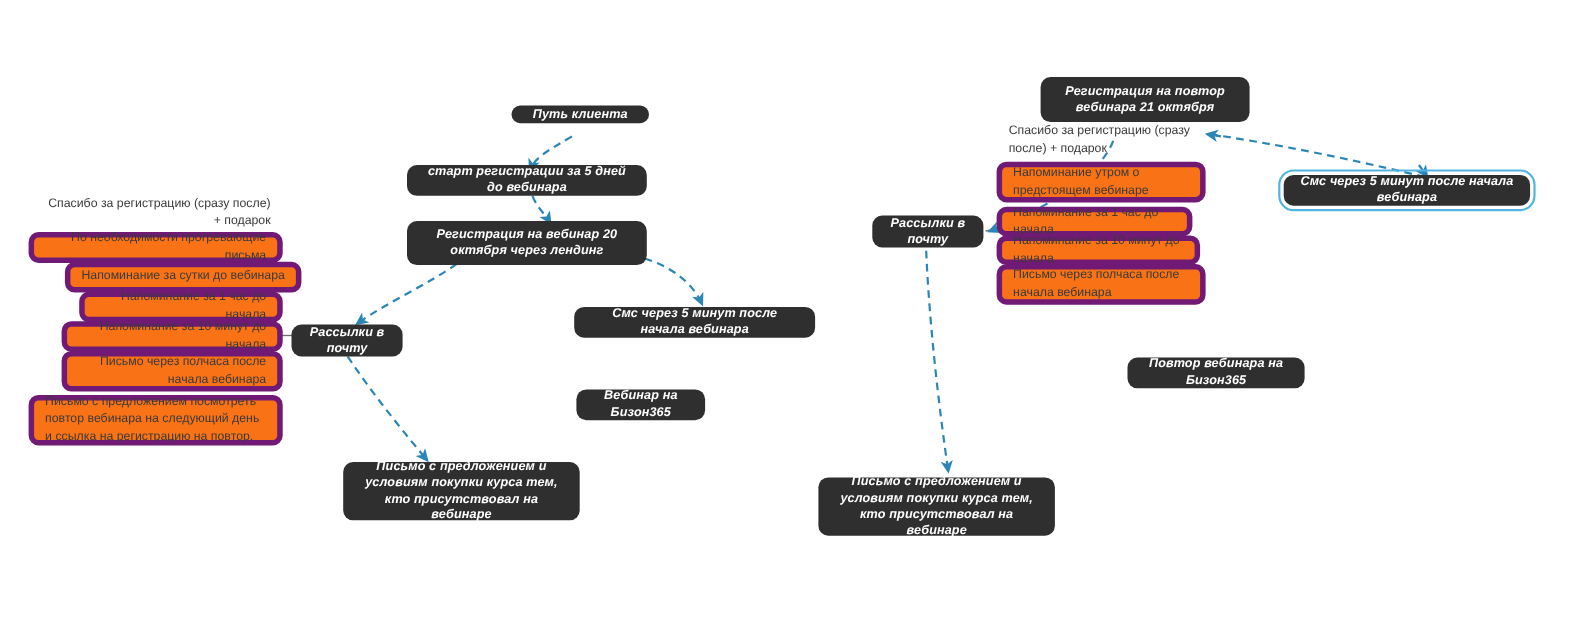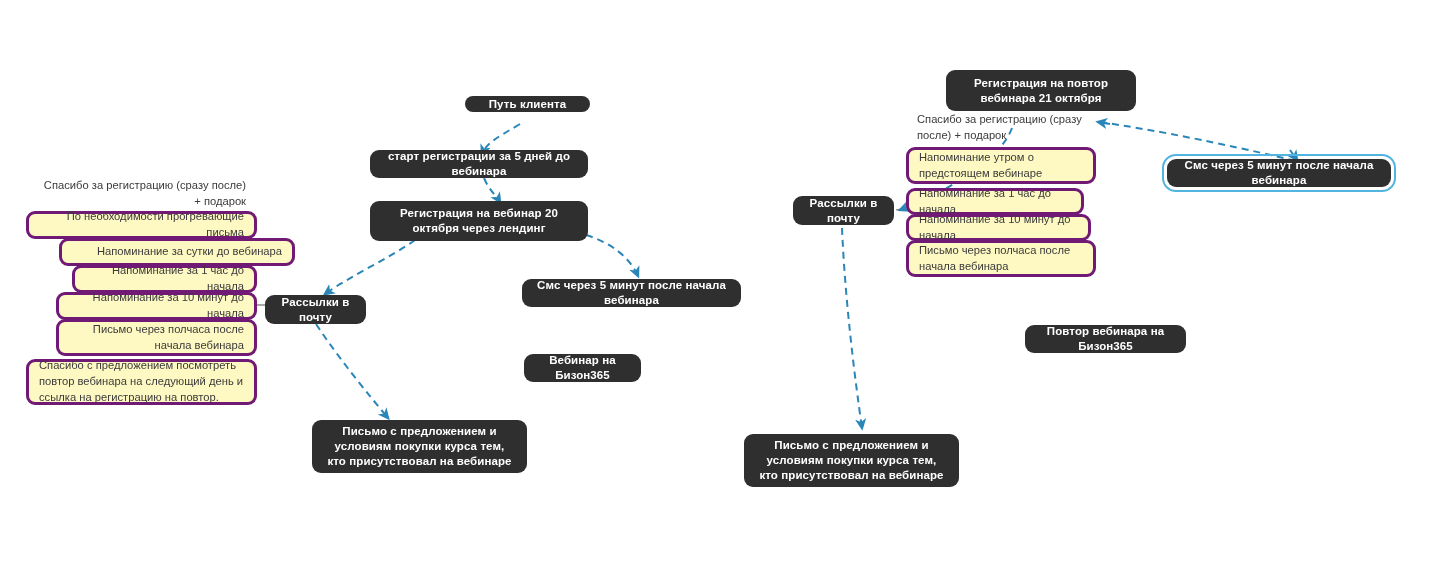--- a/index.html
+++ b/index.html
@@ -31,35 +31,36 @@
     font-weight: bold;
     font-size: 11.5px;
     line-height: 1.28;
     text-align: center;
     display: flex;
     align-items: center;
     justify-content: center;
     box-sizing: border-box;
     padding: 6px 14px;
     letter-spacing: 0.1px;
+    font-style: italic;
   }
   .node.selected {
     outline: 2px solid #52b4e0;
     outline-offset: 3px;
     border-radius: 9px;
   }
   .list-panel {
     position: absolute;
   }
   .list-item {
     position: absolute;
     box-sizing: border-box;
-    border: 3px solid #701a75;
+    border: 5px solid #701a75;
     border-radius: 9px;
-    background: #fef9c3;
+    background: #f97316;
     color: #3a3a3a;
     font-size: 11.2px;
     line-height: 1.42;
     font-weight: normal;
     padding: 5px 10px 5px 10px;
     display: flex;
     align-items: center;
   }
   .list-item.naked {
     border: none;
@@ -154,34 +155,34 @@
     <span>Письмо с предложением и условиям покупки курса тем, кто присутствовал на вебинаре</span>
   </div>
 
   <div class="list-panel">
     <div class="list-item naked r-align" style="left:26px; top:178px; width:230px; height:32px;">
       <span>Спасибо за регистрацию (сразу после) + подарок</span>
     </div>
     <div class="list-item r-align" style="left:26px; top:211px; width:231px; height:28px;">
       <span>По необходимости прогревающие письма</span>
     </div>
-    <div class="list-item r-align" style="left:59px; top:238px; width:236px; height:28px;">
+    <div class="list-item r-align" style="left:59px; top:238px; width:215px; height:28px;">
       <span>Напоминание за сутки до вебинара</span>
     </div>
     <div class="list-item r-align" style="left:72px; top:265px; width:185px; height:28px;">
       <span>Напоминание за 1 час до начала</span>
     </div>
     <div class="list-item r-align" style="left:56px; top:292px; width:201px; height:28px;">
       <span>Напоминание за 10 минут до начала</span>
     </div>
     <div class="list-item r-align" style="left:56px; top:319px; width:201px; height:37px;">
       <span>Письмо через полчаса после начала вебинара</span>
     </div>
     <div class="list-item l-align" style="left:26px; top:359px; width:231px; height:46px;">
-      <span>Спасибо с предложением посмотреть повтор вебинара на следующий день и ссылка на регистрацию на повтор.</span>
+      <span>Письмо с предложением посмотреть повтор вебинара на следующий день и ссылка на регистрацию на повтор.</span>
     </div>
   </div>
 
   <div class="list-panel">
     <div class="list-item naked l-align" style="left:906px; top:112px; width:200px; height:32px;">
       <span>Спасибо за регистрацию (сразу после) + подарок</span>
     </div>
     <div class="list-item l-align" style="left:906px; top:147px; width:190px; height:37px;">
       <span>Напоминание утром о предстоящем вебинаре</span>
     </div>

